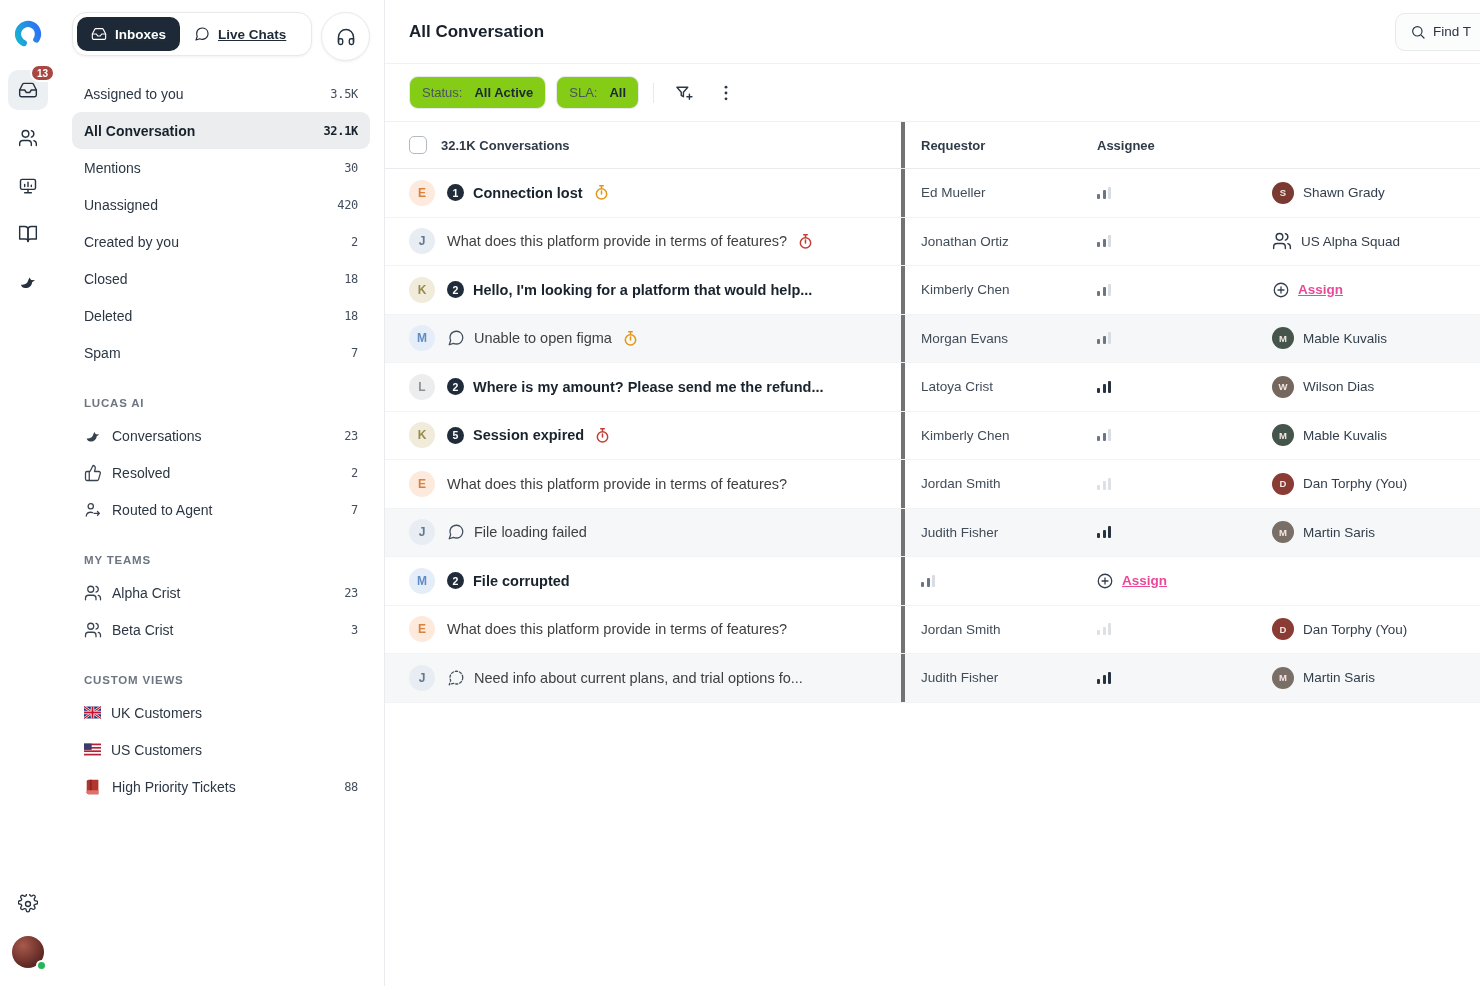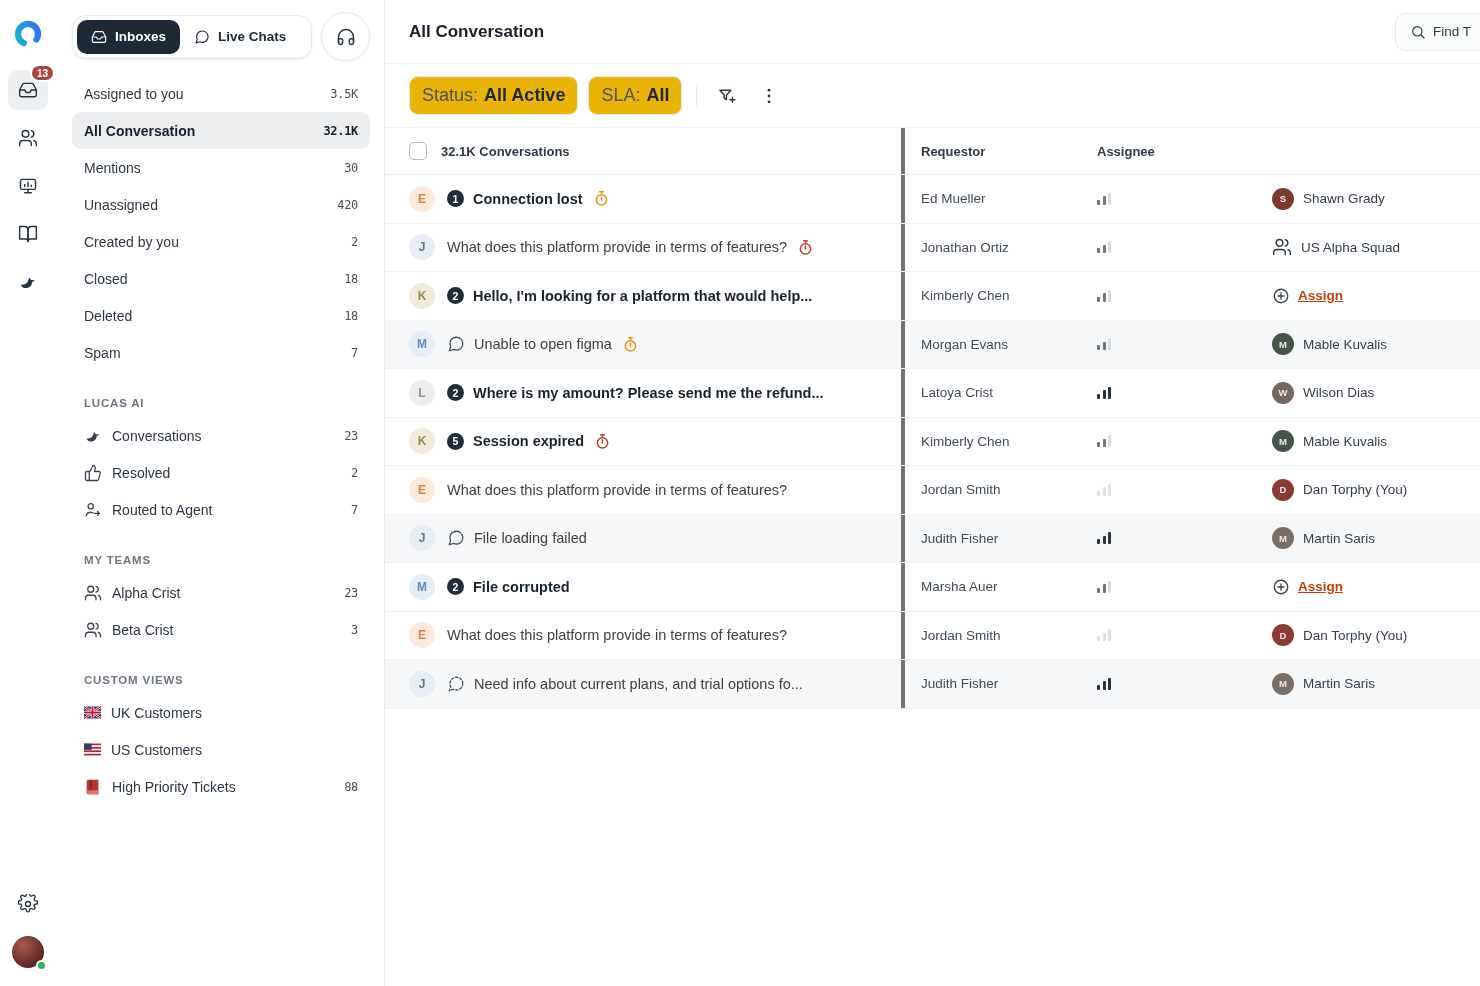--- a/index.html
+++ b/index.html
@@ -18,21 +18,21 @@
     padding:1.5px 5px; border-radius:9px; border:2px solid #fff; line-height:1.1; }
   .rail-btn.profile { margin-bottom:0; }
   .rail-avatar { width:32px; height:32px; border-radius:50%; display:block;
     background:radial-gradient(circle at 35% 30%, #a85a4b, #5e2724 70%); }
   .online-dot { position:absolute; right:1px; bottom:1px; width:11px; height:11px; border-radius:50%;
     background:#27b559; border:2px solid #fff; }
 
   
   .sidebar { width:329px; flex:none; border-right:1px solid #e9ebee; padding:12px 14px 0 16px;
     display:flex; flex-direction:column; overflow:hidden; }
-  .toggle-row { display:flex; align-items:center; gap:9px; margin-bottom:14px; }
+  .toggle-row { display:flex; align-items:flex-start; gap:9px; margin-bottom:14px;text-decoration:underline; }
   .toggle-group { flex:1; display:flex; align-items:center; border:1px solid #e7e9ed; border-radius:14px;
     padding:4px; box-shadow:0 1px 3px rgba(16,24,40,.06); background:#fff; }
   .toggle { display:inline-flex; align-items:center; gap:8px; padding:9px 14px; border-radius:10px;
     font-size:13.5px; font-weight:700; color:#1d2936; cursor:pointer; white-space:nowrap; }
   .toggle.active { background:#1d2936; color:#fff; }
   .round-btn { width:49px; height:49px; flex:none; border:1px solid #e7e9ed; border-radius:50%;
     display:flex; align-items:center; justify-content:center; color:#25313f; background:#fff;
     box-shadow:0 1px 3px rgba(16,24,40,.06); cursor:pointer; }
 
   .sb-item { display:flex; align-items:center; height:37px; padding:0 12px; border-radius:9px;
@@ -48,22 +48,22 @@
   
   .main { flex:1; display:flex; flex-direction:column; min-width:0; }
   .main-header { height:64px; flex:none; display:flex; align-items:center; padding-left:24px;
     border-bottom:1px solid #f0f1f3; overflow:hidden; }
   .page-title { font-size:17px; font-weight:700; color:#17202b; flex:1; }
   .find-btn { display:inline-flex; align-items:center; gap:7px; border:1px solid #e7e9ed; background:#fbfcfc;
     border-radius:10px; padding:10px 22px 10px 14px; font-size:13.5px; color:#2b3644;
     margin-right:-14px; white-space:nowrap; cursor:pointer; font-family:inherit; }
 
   .filters { display:flex; align-items:center; gap:10px; padding:12px 24px 12px; flex:none; }
-  .chip { display:inline-flex; align-items:center; gap:6px; border:1px solid #e7e9ed; border-radius:9px;
-    padding:8px 12px; font-size:18px; color:#4a5461; cursor:pointer; background:#eab308; }
+  .chip { display:inline-flex; align-items:center; gap:12px; border:1px solid #e7e9ed; border-radius:9px;
+    padding:8px 12px; font-size:13px; color:#4a5461; cursor:pointer; background:#84cc16; }
   .chip b { color:#1d2936; font-weight:700; }
   .vdiv { width:1px; height:20px; background:#e7e9ed; margin:0 4px; }
   .icon-btn { width:32px; height:32px; display:flex; align-items:center; justify-content:center;
     border:none; background:none; color:#2c3845; border-radius:8px; cursor:pointer; }
 
   .table { flex:1; display:flex; flex-direction:column; min-height:0; }
   .thead { display:flex; align-items:center; height:48px; flex:none;
     border-top:1px solid #eef0f2; border-bottom:1px solid #e8eaed; }
   .cell { display:flex; align-items:center; height:100%; min-width:0; }
   .c-conv { width:520px; flex:none; padding:0 16px 0 24px; border-right:4px solid #737373; }
@@ -98,21 +98,21 @@
   .pri { display:inline-flex; align-items:flex-end; gap:2.5px; height:12px; }
   .pri i { width:3px; border-radius:1px; background:#d9dde2; display:block; }
   .pri i:nth-child(1){height:5px} .pri i:nth-child(2){height:8.5px} .pri i:nth-child(3){height:12px}
   .pri.medium i:nth-child(1), .pri.medium i:nth-child(2) { background:#6b7684; }
   .pri.high i { background:#273340; }
   .pri.low i { background:#dde0e4; }
 
   .asg-av { width:22px; height:22px; border-radius:50%; color:#f2e7e2; font-size:9.5px; font-weight:700;
     display:inline-flex; align-items:center; justify-content:center; flex:none; }
   .asg-name { white-space:nowrap; overflow:hidden; text-overflow:ellipsis; }
-  .assign-link { display:inline-flex; align-items:center; gap:8px; color:#c2410c; }
+  .assign-link { display:inline-flex; align-items:center; gap:8px; color:#ec4899; }
   .assign-link .ic { width:18px; height:18px; color:#333f4d; }
   .assign-text { font-weight:700; font-size:13.5px; text-decoration:underline; }
   .ic.team-ic { width:20px; height:20px; color:#2c3845; }
 </style>
 </head>
 <body>
 
 <div class="app">
 
   <nav class="rail">
@@ -614,21 +614,20 @@
               <span class="asg-av" style="background: rgb(122, 111, 102);">M</span>
               <span class="asg-name">Martin Saris</span>
             </div>
           </div>
           <div class="row">
             <div class="cell c-conv">
               <span class="avatar" style="background: rgb(228, 237, 248); color: rgb(95, 140, 196);">M</span>
               <span class="unread">2</span>
               <span class="subject bold">File corrupted</span>
             </div>
-            <div class="cell c-req">Marsha Auer</div>
             <div class="cell c-pri">
               <span class="pri medium">
                 <i></i>
                 <i></i>
                 <i></i>
               </span>
             </div>
             <div class="cell c-asg">
               <span class="assign-link">
                 <span class="ic">

